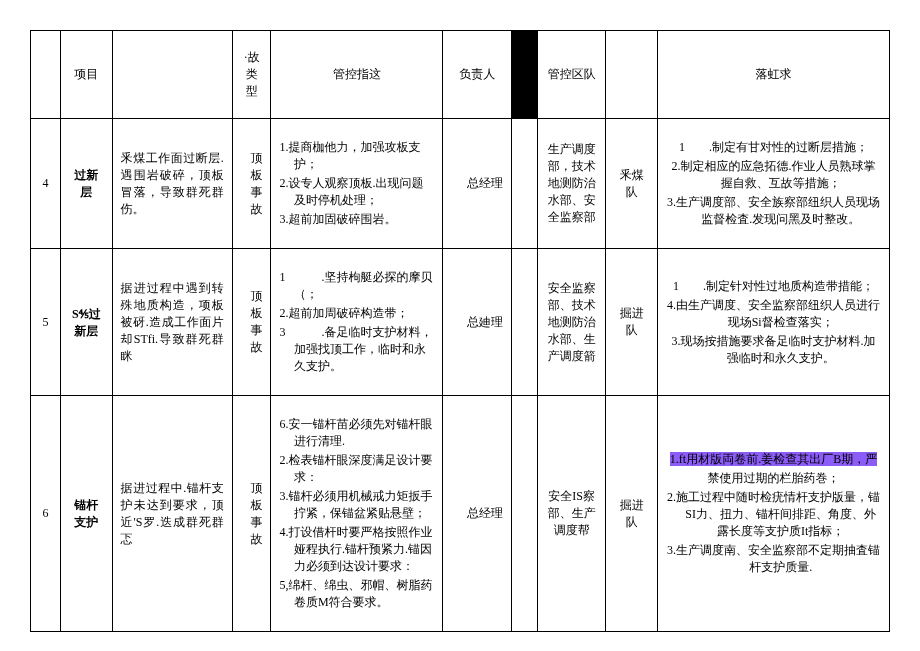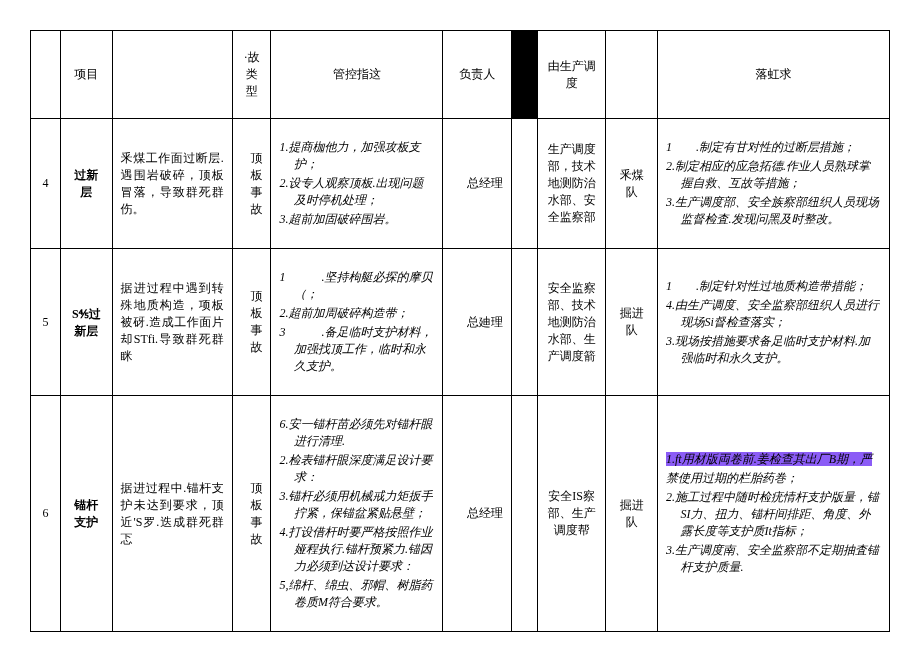--- a/index.html
+++ b/index.html
@@ -28,24 +28,24 @@
     }
     .col-idx { width: 3.5%; text-align: center; }
     .col-proj { width: 6%; text-align: center; font-weight: bold; }
     .col-desc { width: 14%; text-align: justify; }
     .col-type { width: 4.5%; text-align: right; }
     .col-control { width: 20%; text-align: left; }
     .col-owner { width: 8%; text-align: right; }
     .col-blank { width: 3%; }
     .col-dept { width: 8%; text-align: center; }
     .col-team { width: 6%; text-align: center; }
-    .col-impl { width: 27%; text-align: left; margin-top: 12px; }
+    .col-impl { width: 27%; text-align: center; margin-top: 12px; }
     .black-cell { background: #000; }
     .hl { background: #8b5cf6; }
-    .li-line { text-indent: -1.2em; padding-left: 1.2em; margin: 2px 0; font-style: italic; }
+    .li-line { text-indent: -1.2em; padding-left: 1.2em; margin: 2px 0; }
   </style>
 </head>
 <body>
 
 <table>
   <colgroup>
     <col class="col-idx">
     <col class="col-proj">
     <col class="col-desc">
     <col class="col-type">
@@ -58,21 +58,21 @@
   </colgroup>
   <thead>
     <tr>
       <th></th>
       <th>项目</th>
       <th></th>
       <th>·故类型</th>
       <th>管控指这</th>
       <th>负责人</th>
       <th class="black-cell"></th>
-      <th>由生产调度</th>
+      <th>管控区队</th>
       <th></th>
       <th>落虹求</th>
     </tr>
   </thead>
   <tbody id="tbody">
       <tr>
         <td class="col-idx">4</td>
         <td class="col-proj">过新层</td>
         <td class="col-desc">釆煤工作面过断层.遇围岩破碎，顶板冒落，导致群死群伤。</td>
         <td class="col-type">顶板事故</td>

